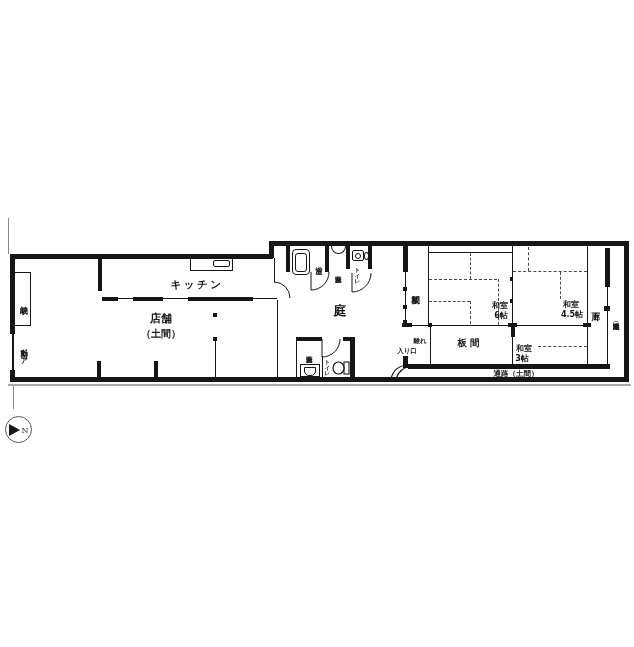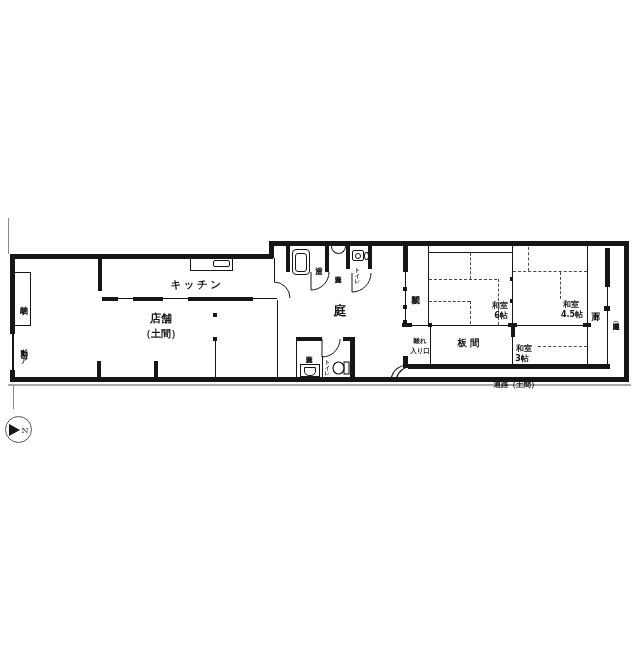--- a/index.html
+++ b/index.html
@@ -138,24 +138,24 @@
   <span class="vlbl" style="left:309px;top:351px;font-size:6.5px;">洗面台</span>
   <span class="vlbl" style="left:327px;top:364px;font-size:5.5px;">トイレ</span>
   <span class="vlbl" style="left:416px;top:289px;font-size:8.5px;letter-spacing:1px;">板間</span>
   <span class="lbl" style="left:500px;top:306px;font-size:8px;">和室</span>
   <span class="lbl" style="left:501px;top:316px;font-size:8px;">6帖</span>
   <span class="lbl" style="left:571px;top:305px;font-size:8px;">和室</span>
   <span class="lbl" style="left:572px;top:315px;font-size:8px;">4.5帖</span>
   <span class="vlbl" style="left:596px;top:306px;font-size:8.5px;letter-spacing:1px;">廊下</span>
   <span class="vlbl" style="left:616px;top:318px;font-size:6.5px;">通路（土間）</span>
   <span class="lbl" style="left:420px;top:341px;font-size:6.5px;">離れ</span>
-  <span class="lbl" style="left:420px;top:351px;font-size:6.5px;">入り口</span>
+  <span class="lbl" style="left:407px;top:351px;font-size:6.5px;">入り口</span>
   <span class="lbl" style="left:470px;top:343px;font-size:9.5px;letter-spacing:3px;">板間</span>
   <span class="lbl" style="left:524px;top:349px;font-size:8px;">和室</span>
   <span class="lbl" style="left:522px;top:359px;font-size:8px;">3帖</span>
-  <span class="lbl" style="left:516px;top:385px;font-size:7.5px;">通路（土間）</span>
+  <span class="lbl" style="left:516px;top:374px;font-size:7.5px;">通路（土間）</span>
 
   <div class="compass">
     <div class="ntri"></div>
     <span class="nlet">N</span>
   </div>
 
 </div>
 
 </body></html>

